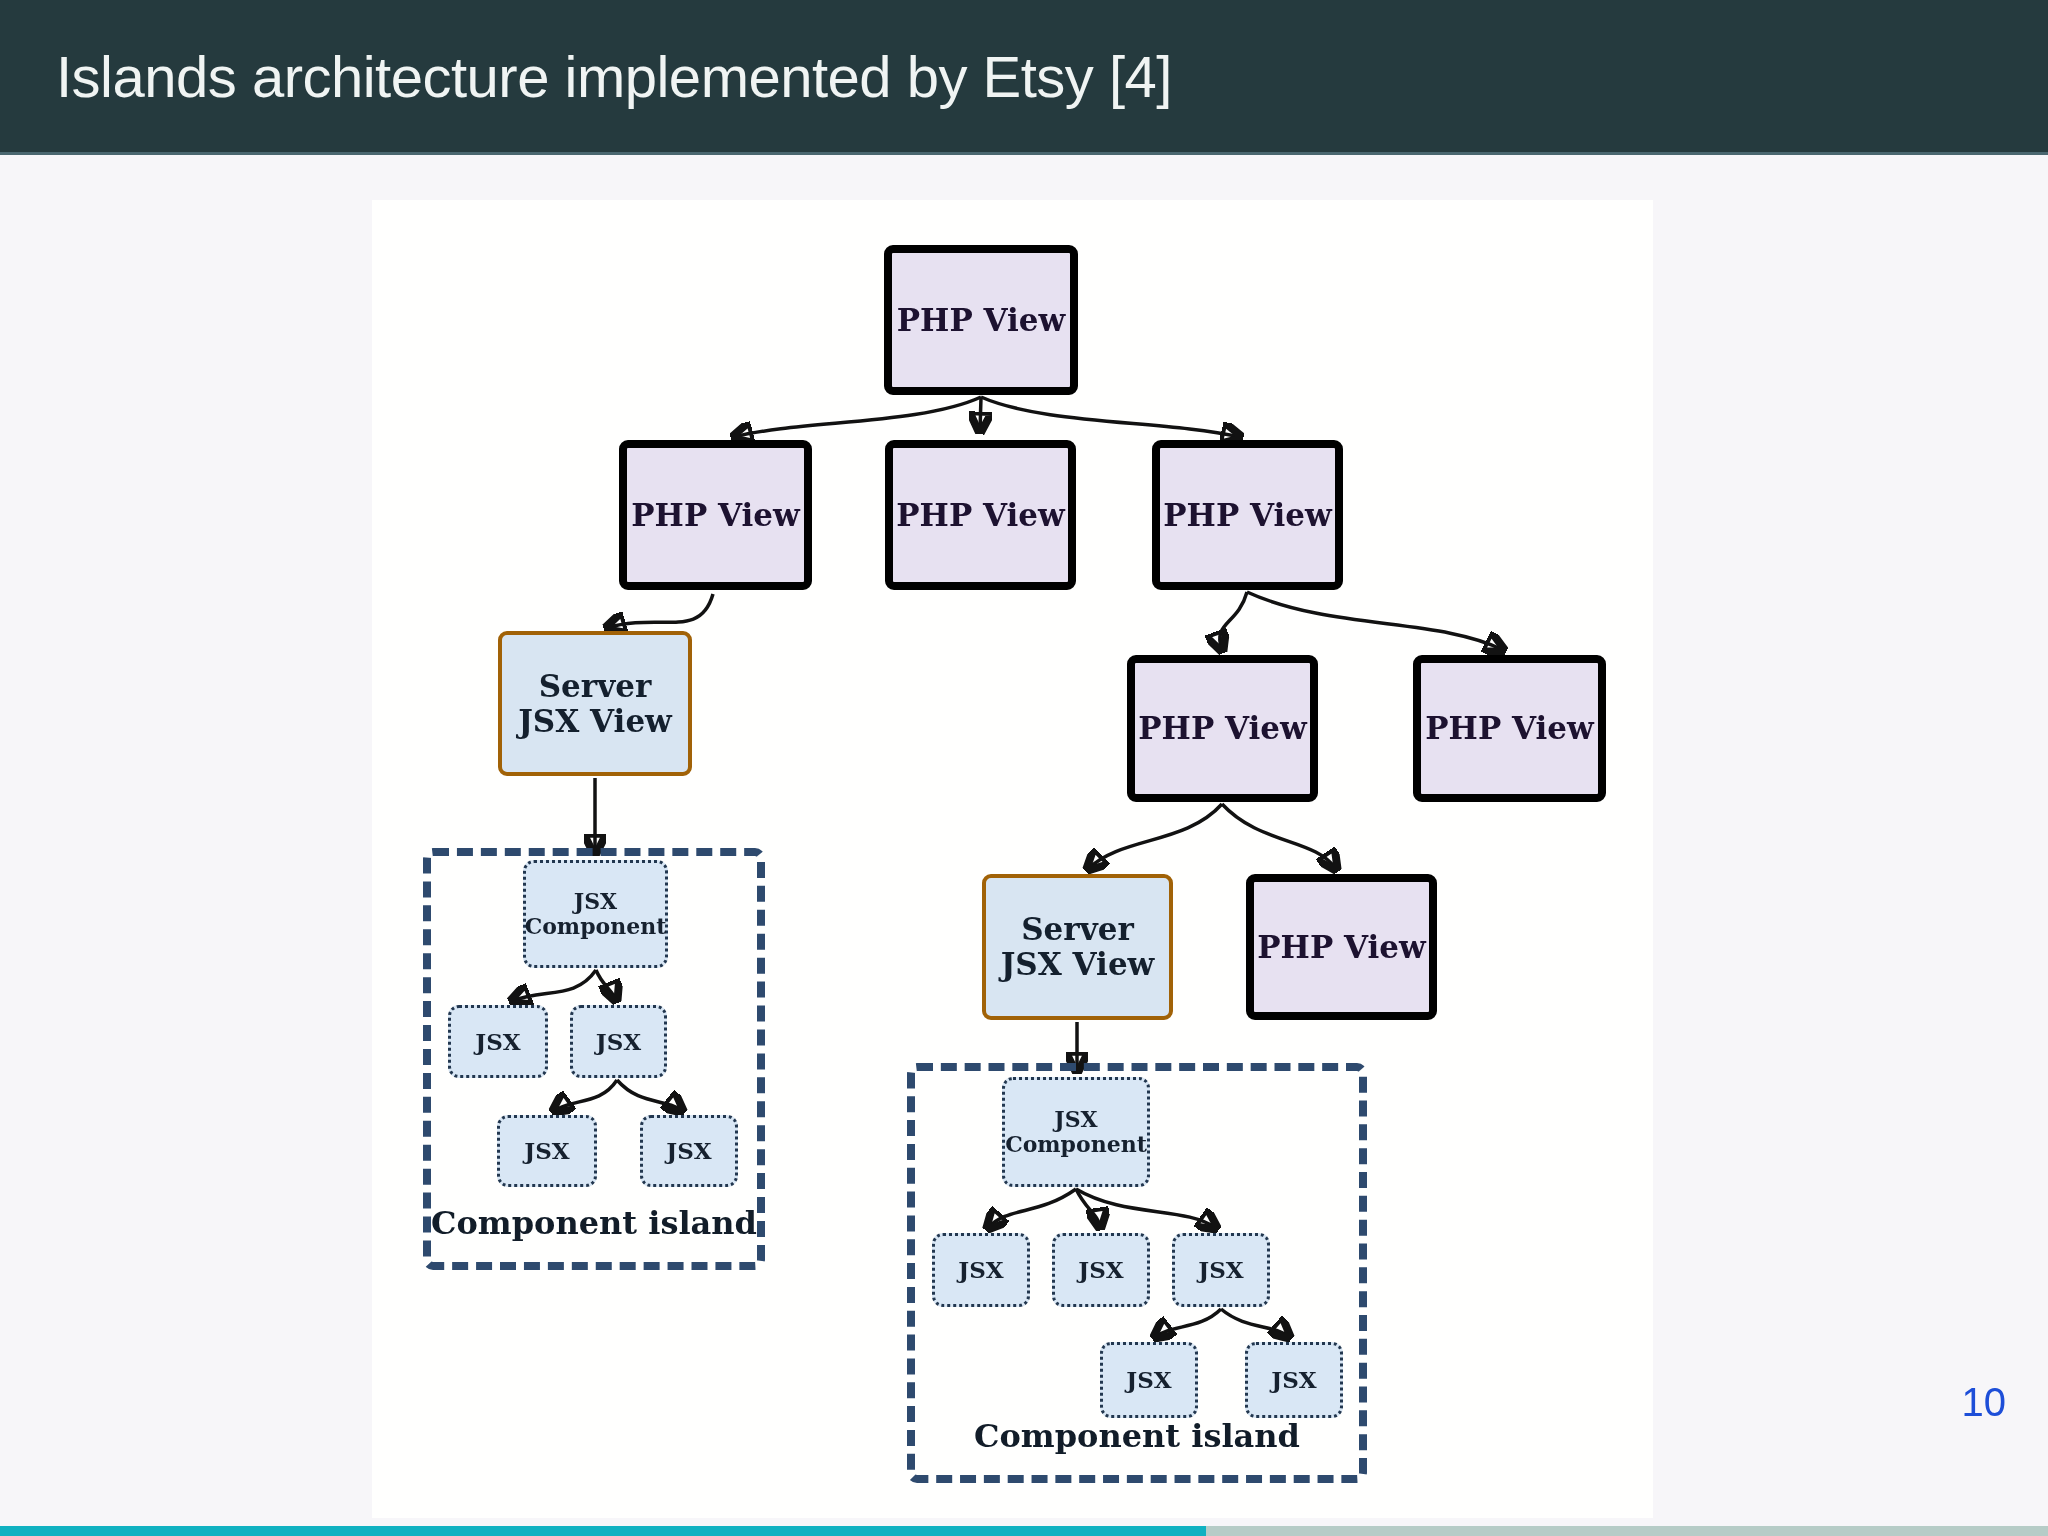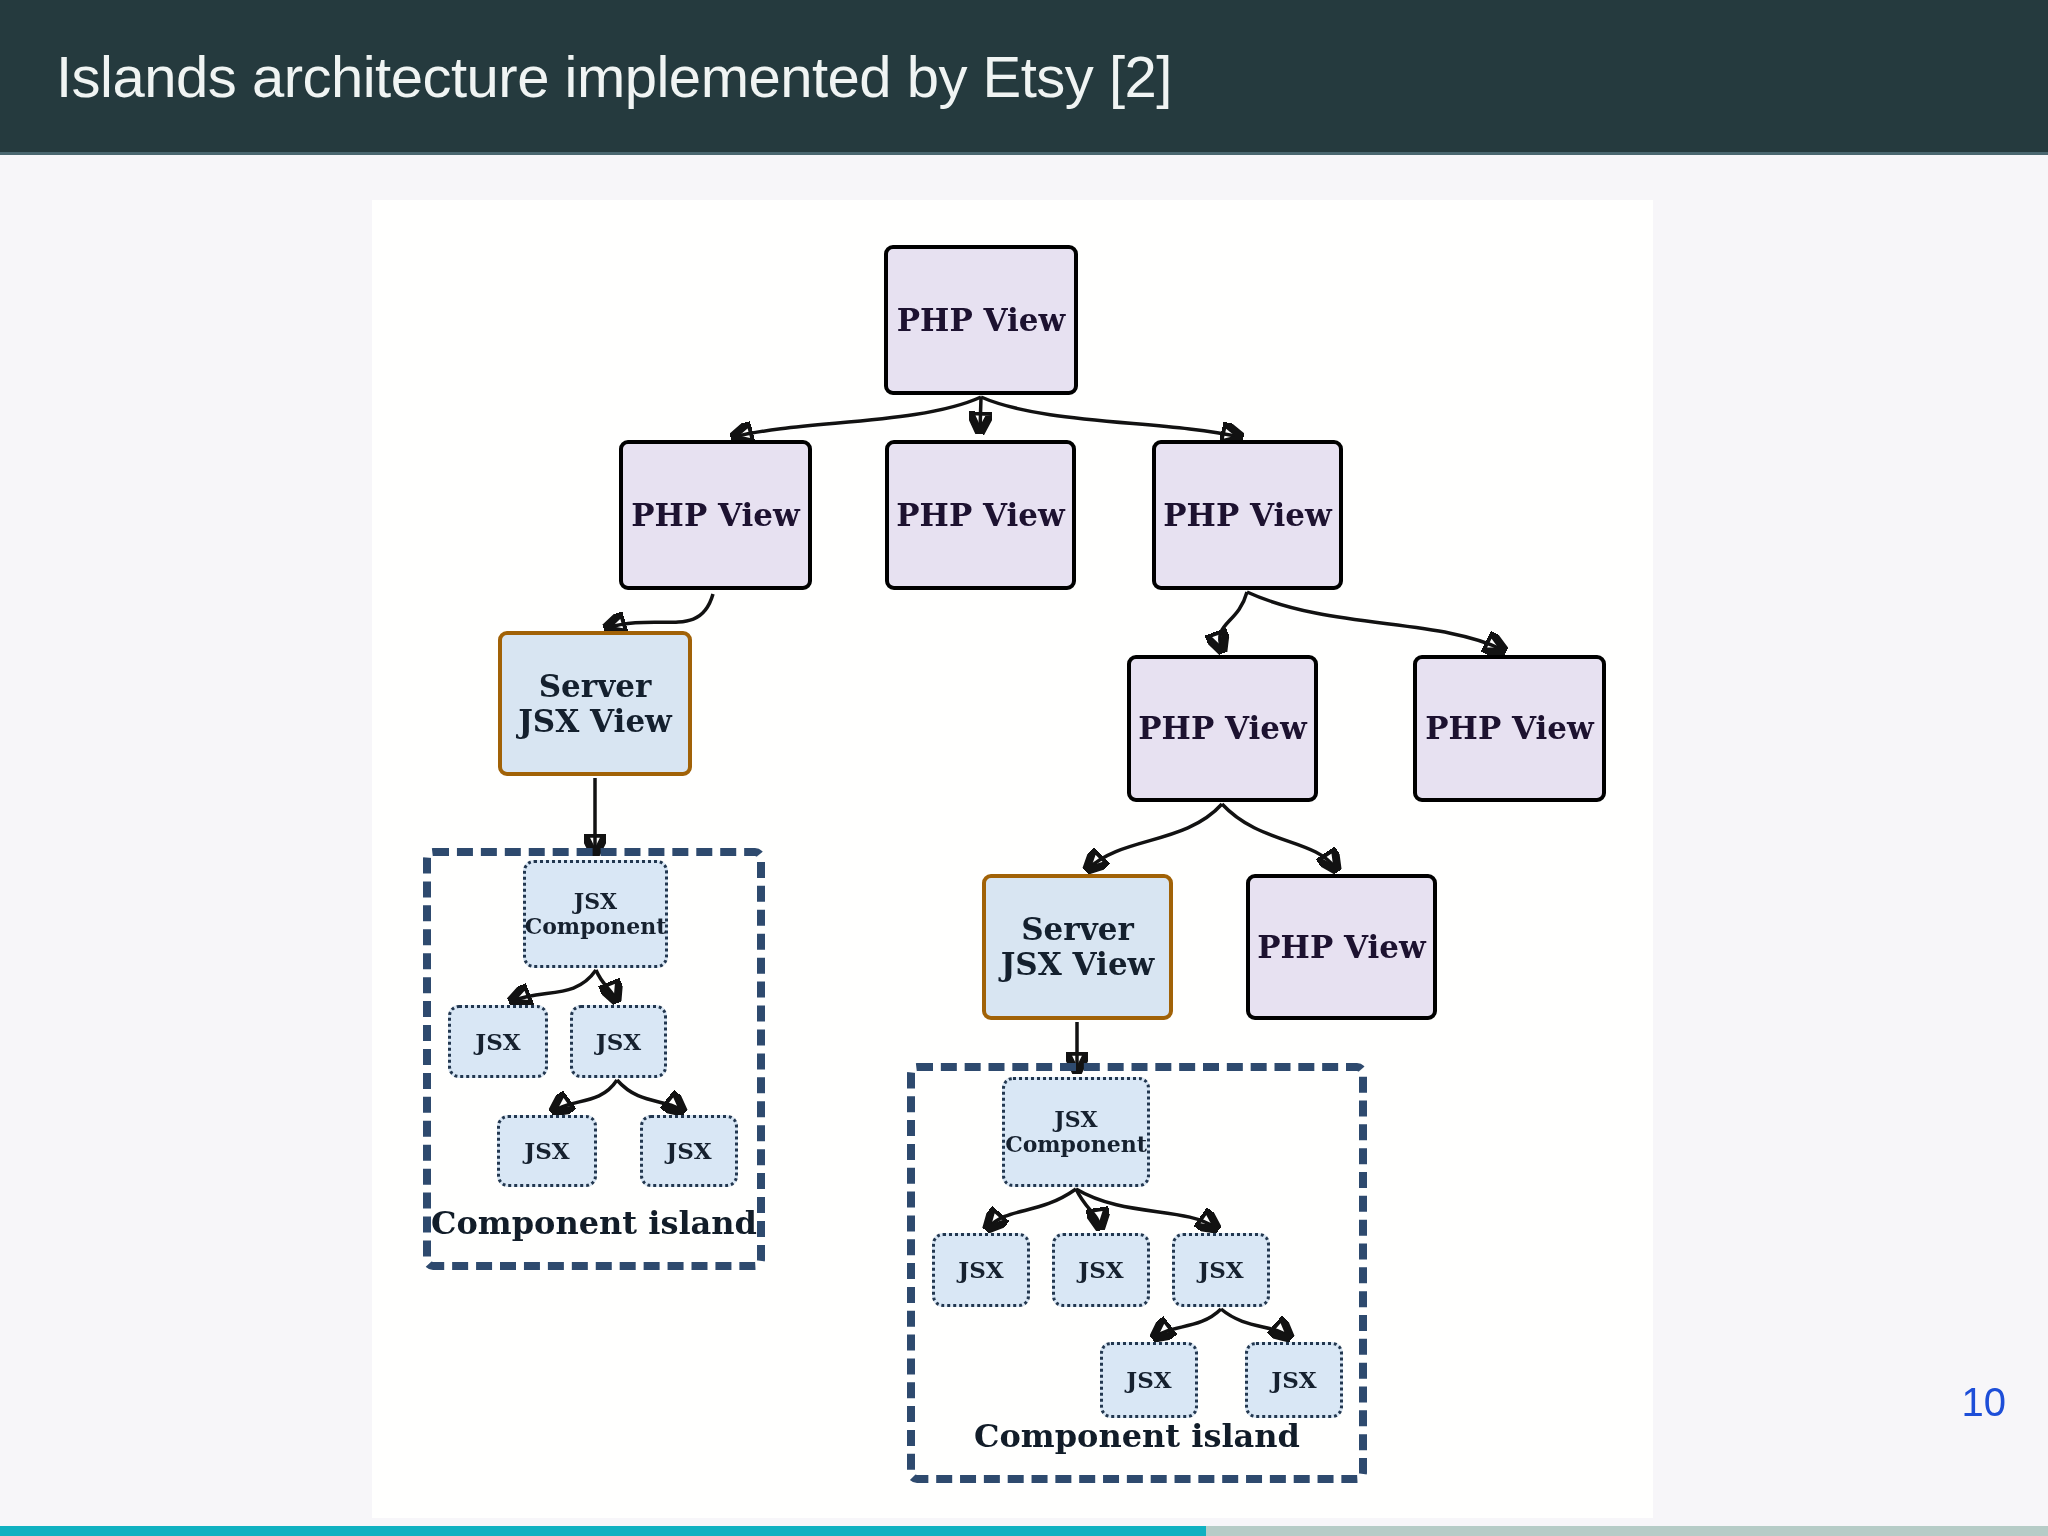--- a/index.html
+++ b/index.html
@@ -25,21 +25,21 @@
   
   svg.arrows{position:absolute;left:0;top:0;width:2048px;height:1536px;pointer-events:none;}
   svg.arrows path{fill:none;stroke:#121212;stroke-width:3.5px;}
   
   .node{
     position:absolute;display:flex;align-items:center;justify-content:center;
     box-sizing:border-box;text-align:center;border-radius:9px;
     font-family:"DejaVu Serif","Liberation Serif",serif;font-weight:bold;
   }
   .node span{white-space:pre-line;line-height:1.12;}
-  .node.php{background:#e7e1f1;border:4px solid #000000;color:#1d1230;font-size:31px;}
+  .node.php{background:#e7e1f1;border:8px solid #000000;color:#1d1230;font-size:31px;}
   .node.server{background:#d8e5f2;border:4px solid #a16207;color:#14202e;font-size:31px;}
   .node.jsxc{background:#d9e7f5;border:3px dotted #22374f;color:#16212f;font-size:22px;border-radius:11px;}
   .node.jsx{background:#d9e7f5;border:3px dotted #22374f;color:#16212f;font-size:23px;border-radius:11px;}
   
   .island{
     position:absolute;box-sizing:border-box;border:8px dashed #2e4a6e;border-radius:10px;
   }
   .island .island-label{
     position:absolute;left:0;right:0;bottom:20px;text-align:center;
     font-family:"DejaVu Serif","Liberation Serif",serif;font-size:32px;color:#121d29;font-weight:bold;
@@ -51,21 +51,21 @@
   .bar{position:absolute;height:10px;top:1526px;}
   .bar.accent{left:0;width:1206px;}
   .bar.muted{left:1206px;width:842px;}
 </style>
 </head>
 <body>
 
 <div class="slide">
 
   <div class="titlebar">
-    <div class="title">Islands architecture implemented by Etsy [2]</div>
+    <div class="title">Islands architecture implemented by Etsy [4]</div>
   </div>
 
   <div class="panel"></div>
 
   <svg class="arrows" viewBox="0 0 2048 1536">
     <defs>
       <marker id="ah" viewBox="0 0 10 10" refX="8.5" refY="5" markerWidth="6.5" markerHeight="6.5" orient="auto">
         <path d="M0,0 L10,5 L0,10 z" fill="#121212" stroke="none"></path>
       </marker>
     </defs>

